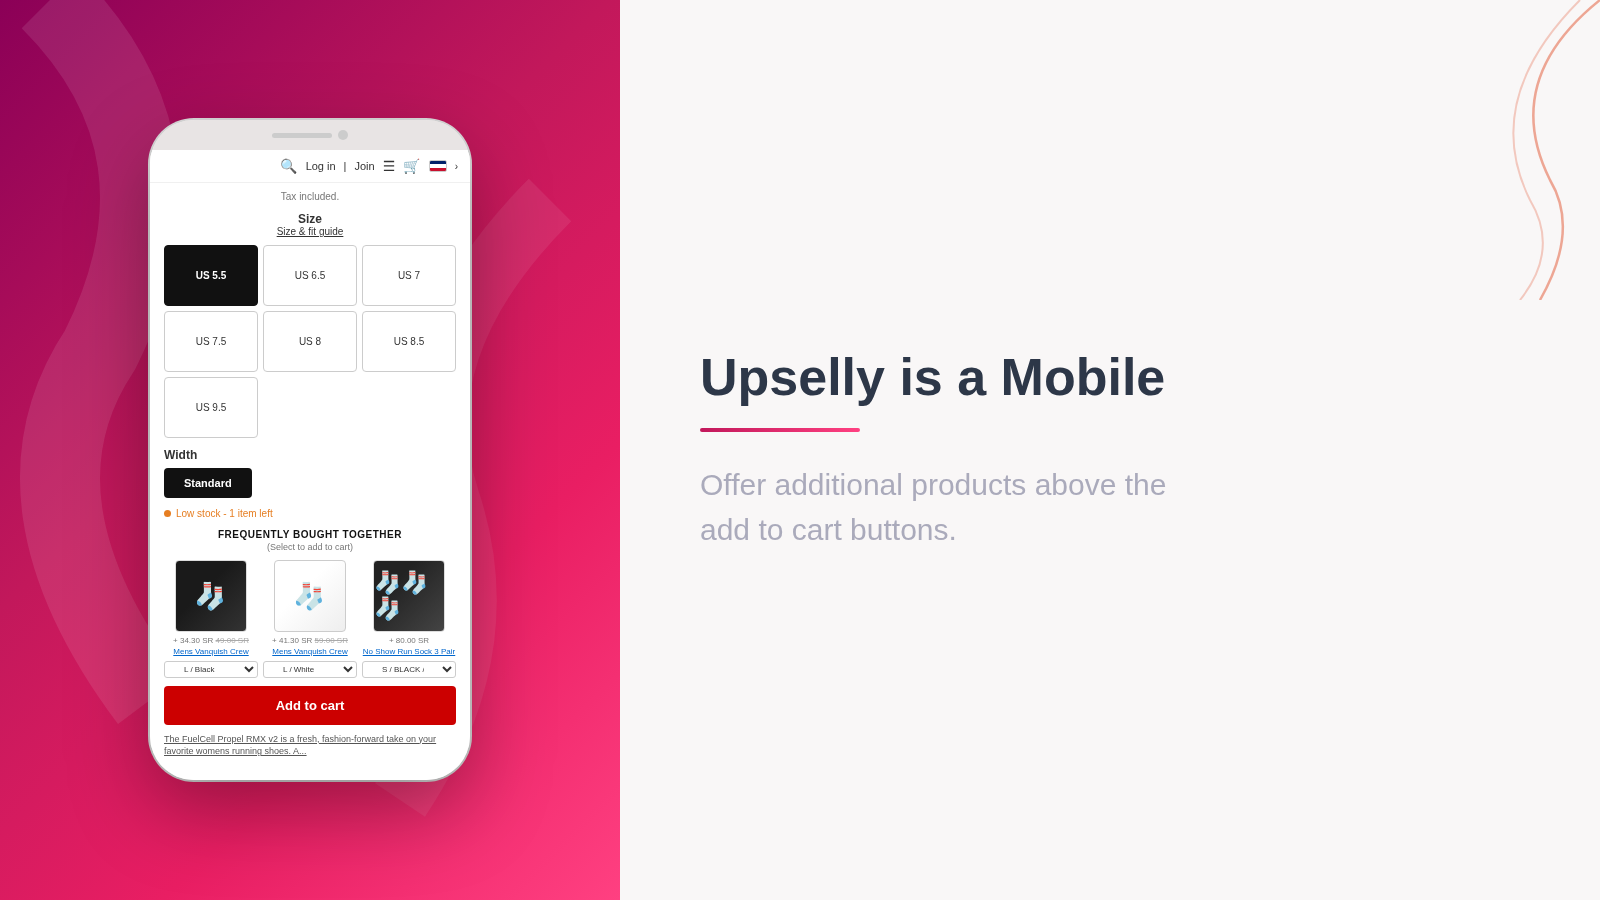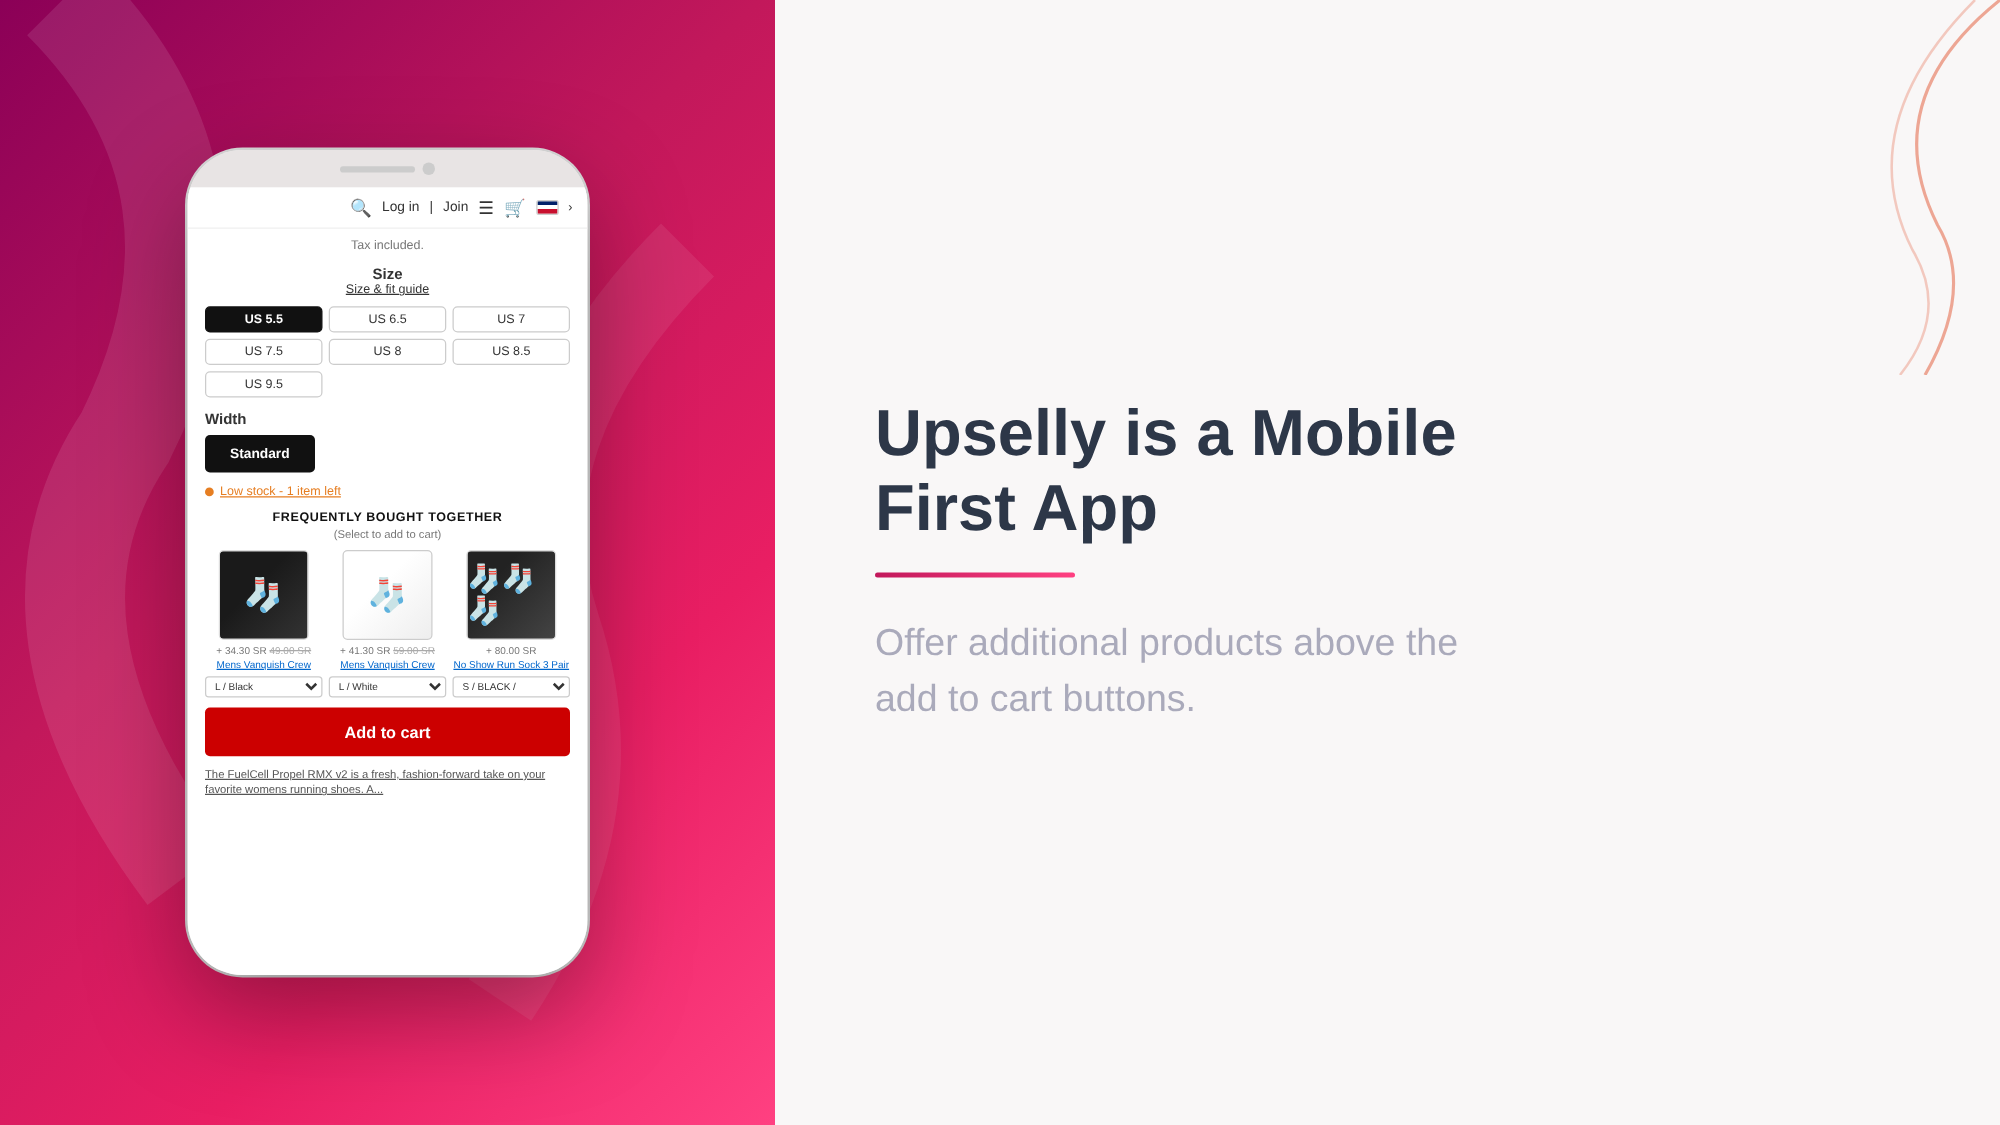--- a/index.html
+++ b/index.html
@@ -163,21 +163,21 @@
     .size-grid {
       display: grid;
       grid-template-columns: repeat(3, 1fr);
       gap: 5px;
       margin-bottom: 10px;
     }
 
     .size-btn {
       border: 1px solid #ccc;
       border-radius: 4px;
-      padding: 4px 4px;
+      padding: 24px 4px;
       text-align: center;
       font-size: 10px;
       color: #333;
       cursor: pointer;
       background: white;
     }
 
     .size-btn.selected {
       background: #111;
       color: white;
@@ -203,21 +203,20 @@
     }
 
     
     .stock-notice {
       display: flex;
       align-items: center;
       gap: 5px;
       font-size: 10px;
       color: #e67e22;
       margin-bottom: 10px;
-      text-decoration: underline;
     }
 
     .stock-dot {
       width: 7px;
       height: 7px;
       border-radius: 50%;
       background: #e67e22;
       flex-shrink: 0;
     }
 
@@ -295,21 +294,21 @@
       font-size: 8px;
       color: #0066cc;
       text-align: center;
       text-decoration: underline;
       line-height: 1.2;
     }
 
     .product-select {
       width: 100%;
       font-size: 8px;
-      padding: 2px 3px;
+      padding: 2px 15px;
       border: 1px solid #ccc;
       border-radius: 3px;
       background: white;
       margin-top: 4px;
       color: #333;
       cursor: pointer;
     }
 
     
     .add-to-cart-btn {
@@ -484,18 +483,17 @@
 <div class="right-panel">
 
   <svg class="right-deco" viewBox="0 0 300 300" fill="none" xmlns="http://www.w3.org/2000/svg">
     <path d="M 300 0 Q 200 80 250 180 Q 280 230 240 300" stroke="#e8836a" stroke-width="2.5" fill="none" opacity="0.7"></path>
     <path d="M 280 0 Q 180 100 230 200 Q 260 250 220 300" stroke="#e8836a" stroke-width="2" fill="none" opacity="0.4"></path>
   </svg>
 
   <div class="right-content">
     <h1 class="main-heading">
       <span>Upselly is a Mobile</span><br>
-      <span>First App</span>
     </h1>
     <div class="heading-divider"></div>
     <p class="sub-text">Offer additional products above the add to cart buttons.</p>
   </div>
 </div>
 
 </body></html>

